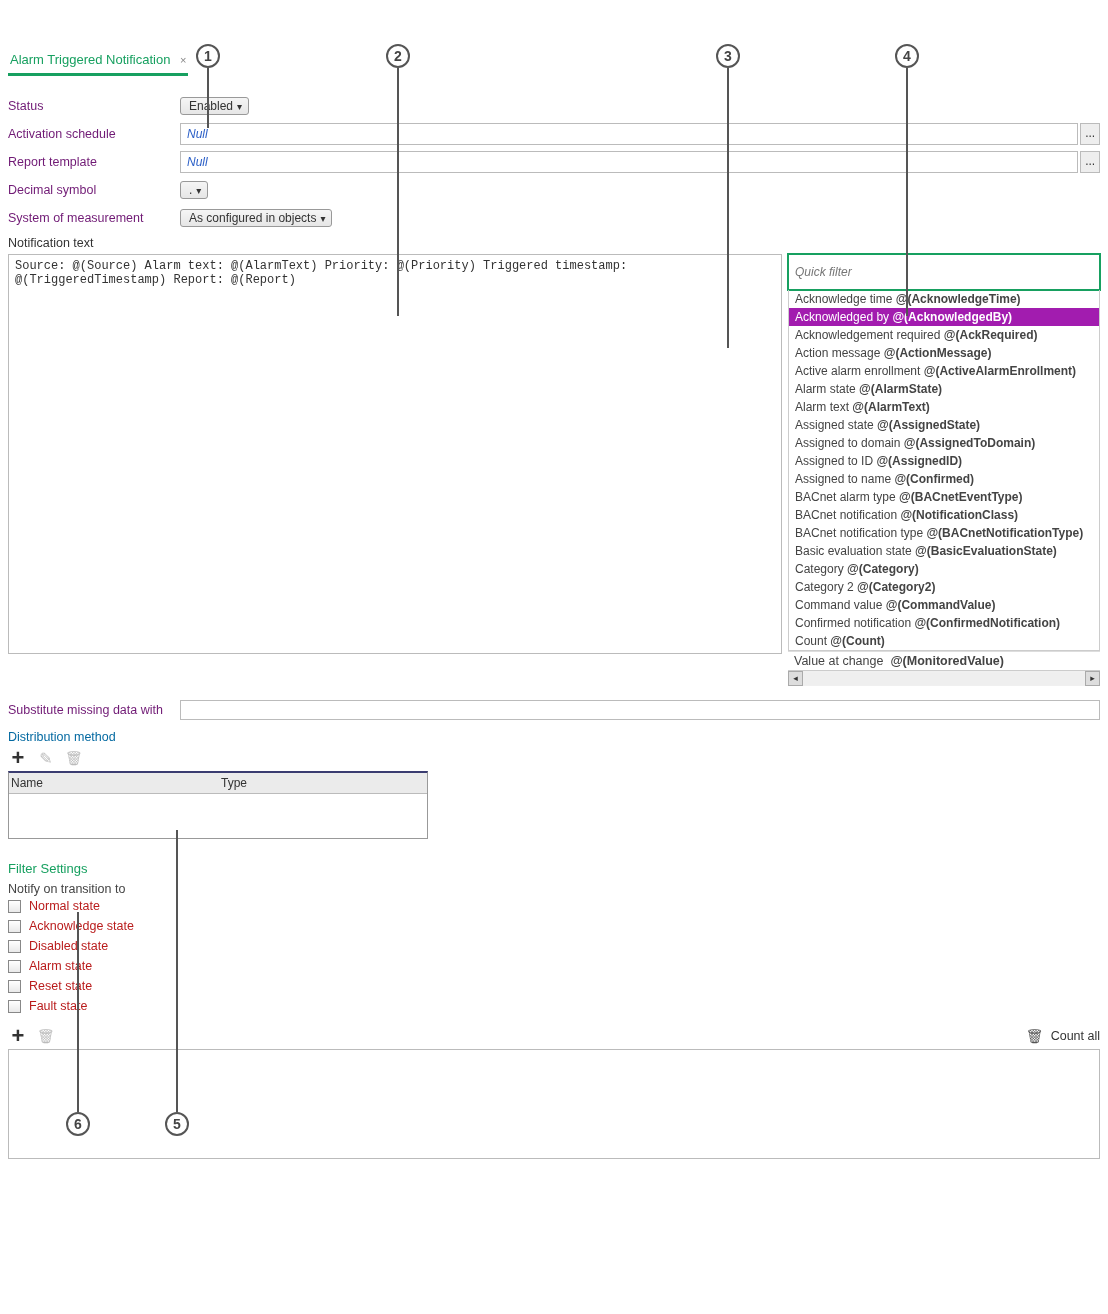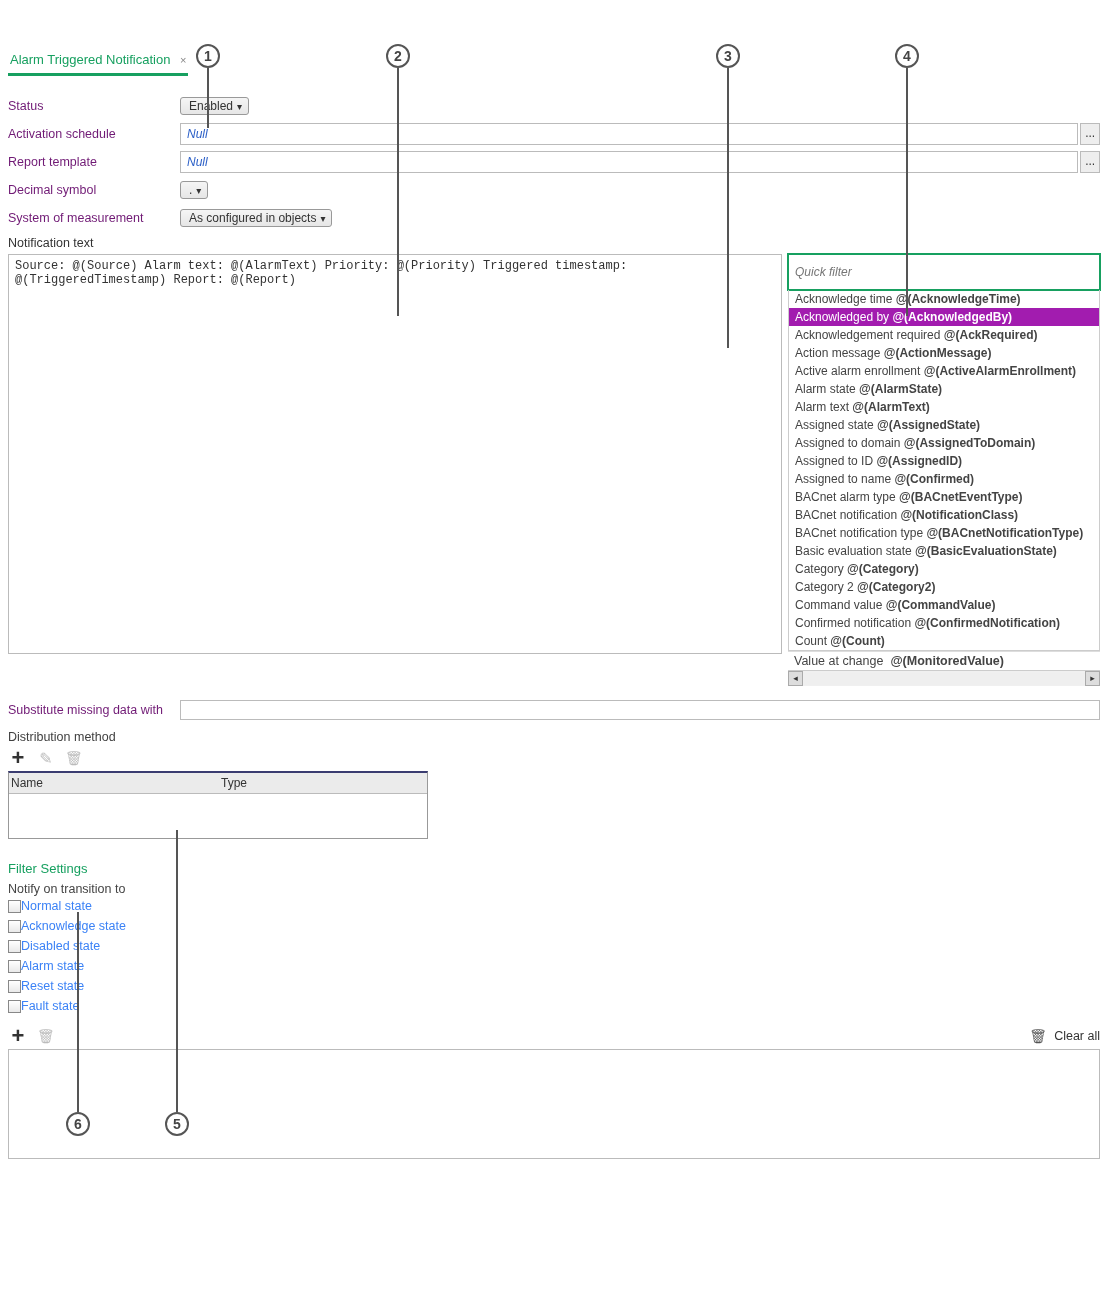--- a/index.html
+++ b/index.html
@@ -173,21 +173,21 @@
   .h-scroll .track { flex:1; height:12px; background:#efefef; margin:0 1px; }
   
   .simple-input {
     flex:1;
     border:1px solid #bbb;
     height:20px;
     padding:1px 4px;
     font-size:12px;
   }
   
-  .section-label { margin-top:8px; color:#404040;}
+  .section-label { margin-top:8px; color:#0369a1;}
   .toolbar {
     display:flex;
     gap:8px;
     margin-top:4px;
     align-items:center;
   }
   .icon-btn {
     width:20px; height:20px;
     display:inline-flex;
     align-items:center;
@@ -223,21 +223,21 @@
     font-weight:500;
   }
   .check-grid {
     display:flex;
     margin-top:6px;
     flex-direction:column;
   }
   .check-grid .lead { width:172px; color:#444; }
   .check-col { width:160px; }
   .check-col2 { width:140px; }
-  .chk-row { display:flex; align-items:center; height:20px; color:#3b82f6;text-align:right;}
+  .chk-row { display:flex; align-items:center; gap:8px; height:20px; color:#b91c1c;text-align:right;}
   .chk {
     width:13px; height:13px;
     border:1px solid #888;
     background:linear-gradient(#fff,#e9e9e9);
     display:inline-block;
   }
   .filter-toolbar {
     display:flex;
     align-items:center;
     justify-content:space-between;
@@ -418,19 +418,19 @@
         </div>
     </div>
 
     <div class="filter-toolbar">
       <div class="left">
         <span class="icon-btn plus"></span>
         <span class="icon-btn trash disabled"></span>
       </div>
       <div class="clear-all">
         <span class="icon-btn trash" style="color:#555;"></span>
-        <span>Clear all</span>
+        <span>Count all</span>
       </div>
     </div>
     <div class="filter-box"></div>
 
   </div>
 </div>
 
 </body></html>

